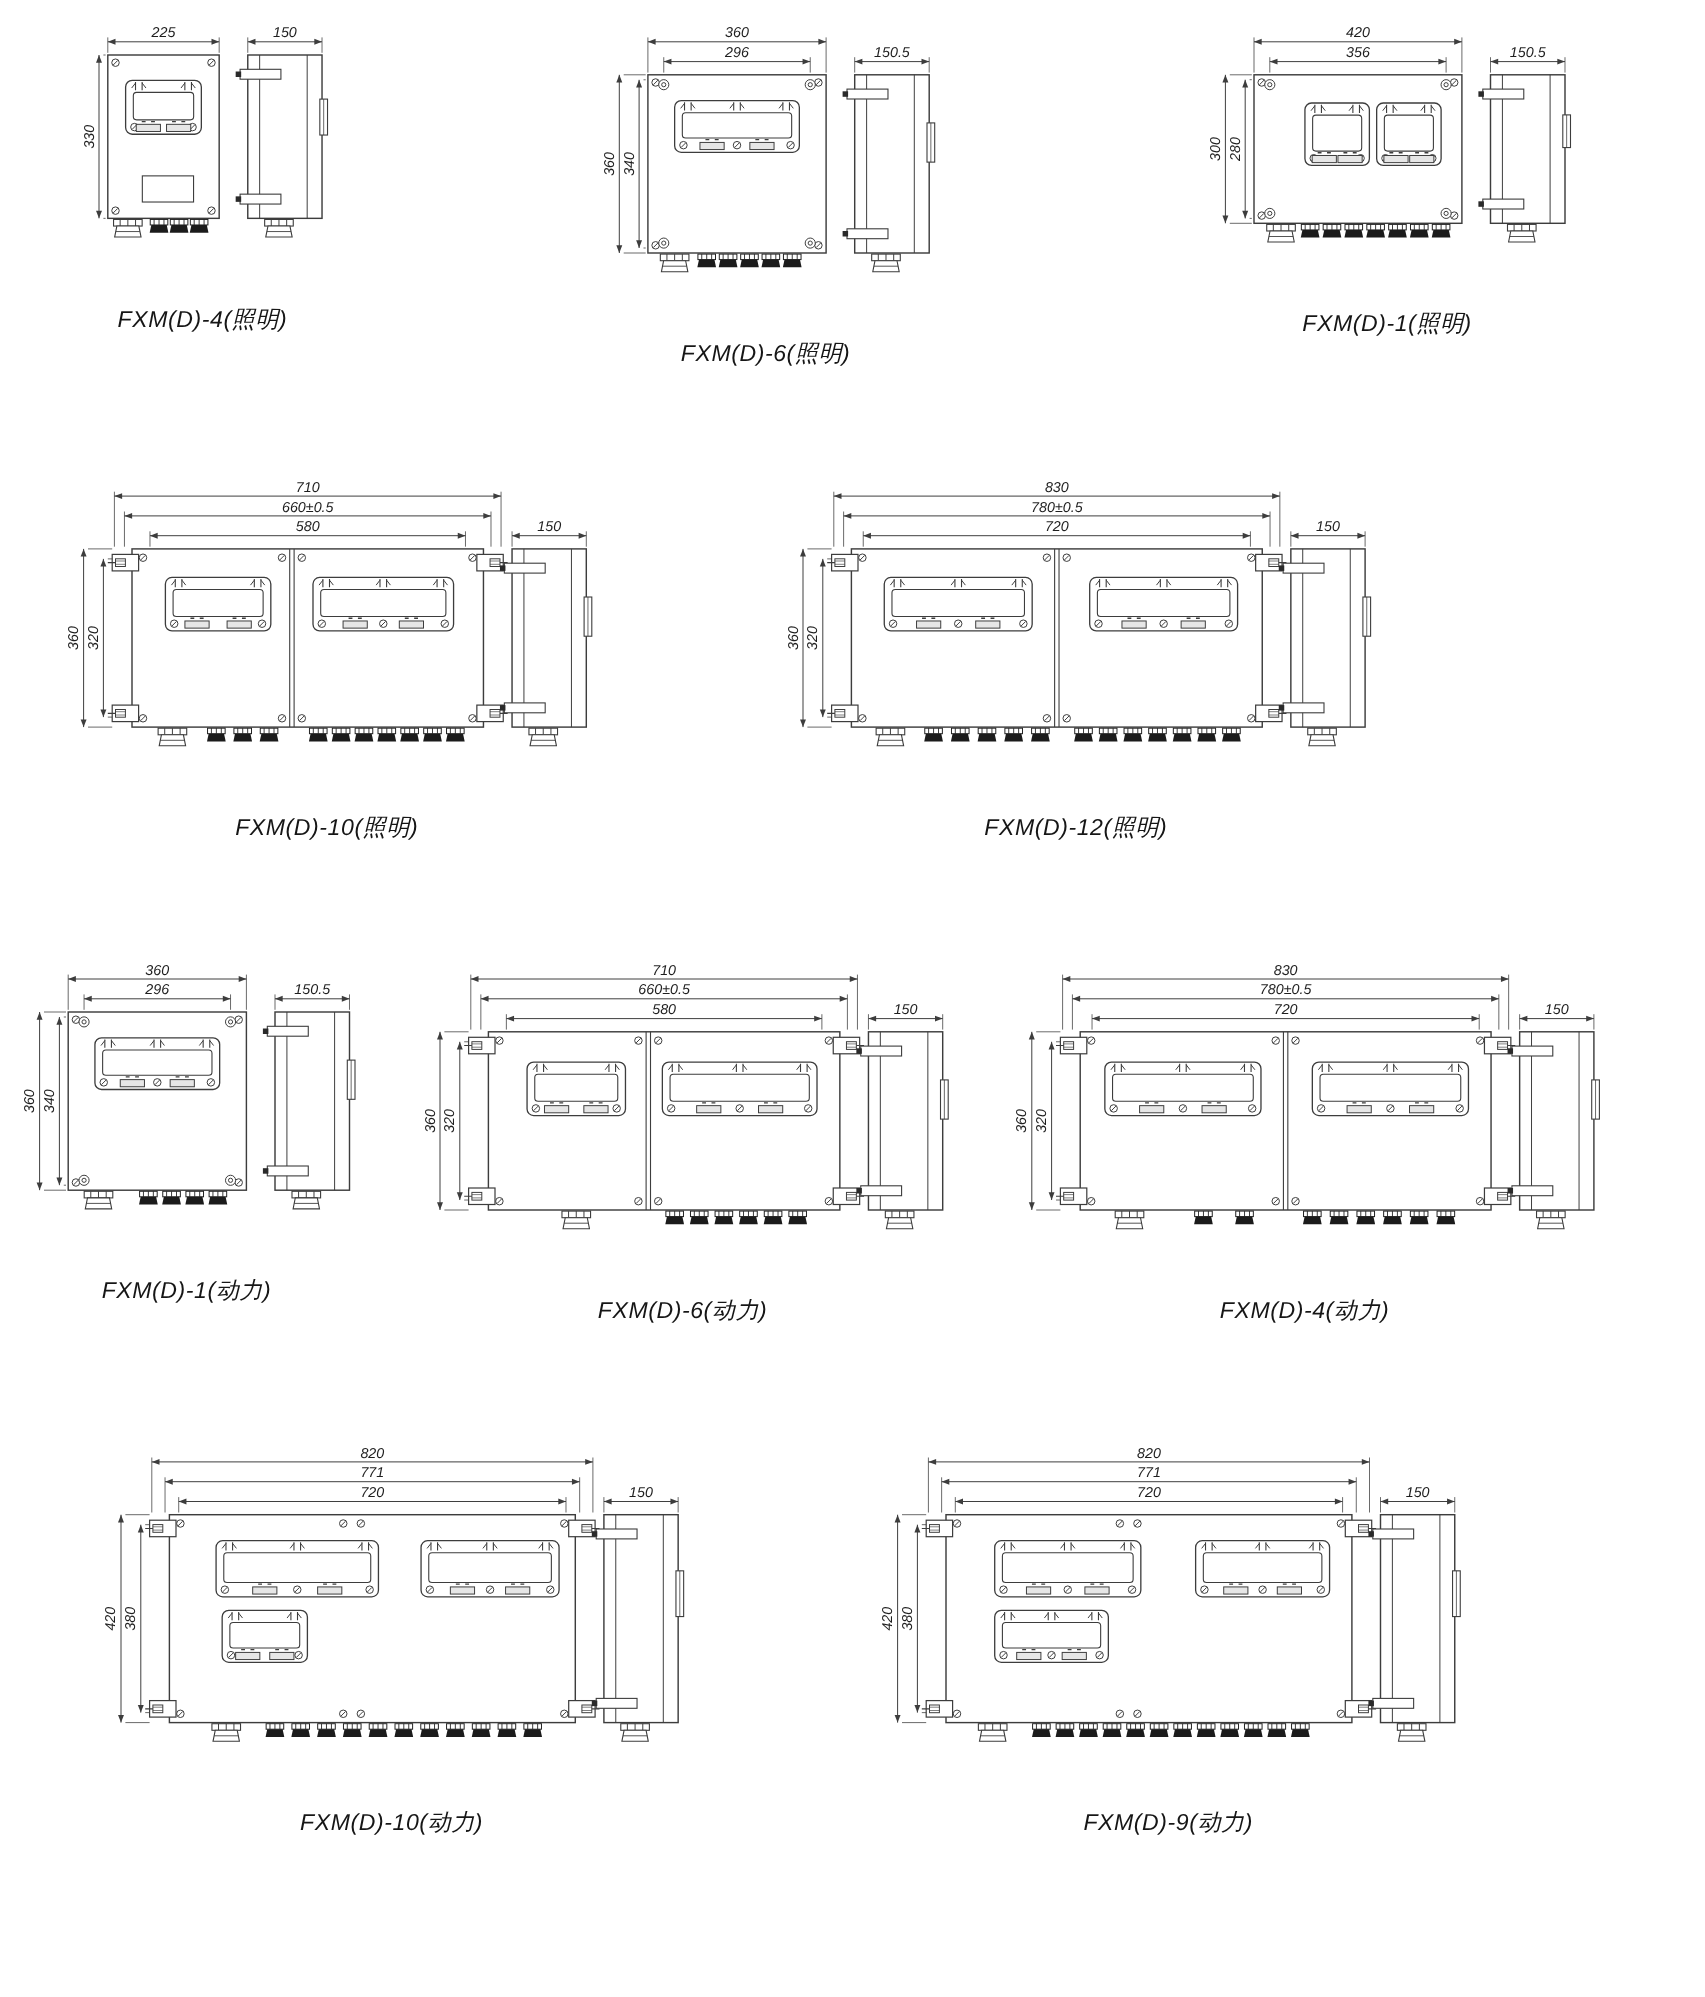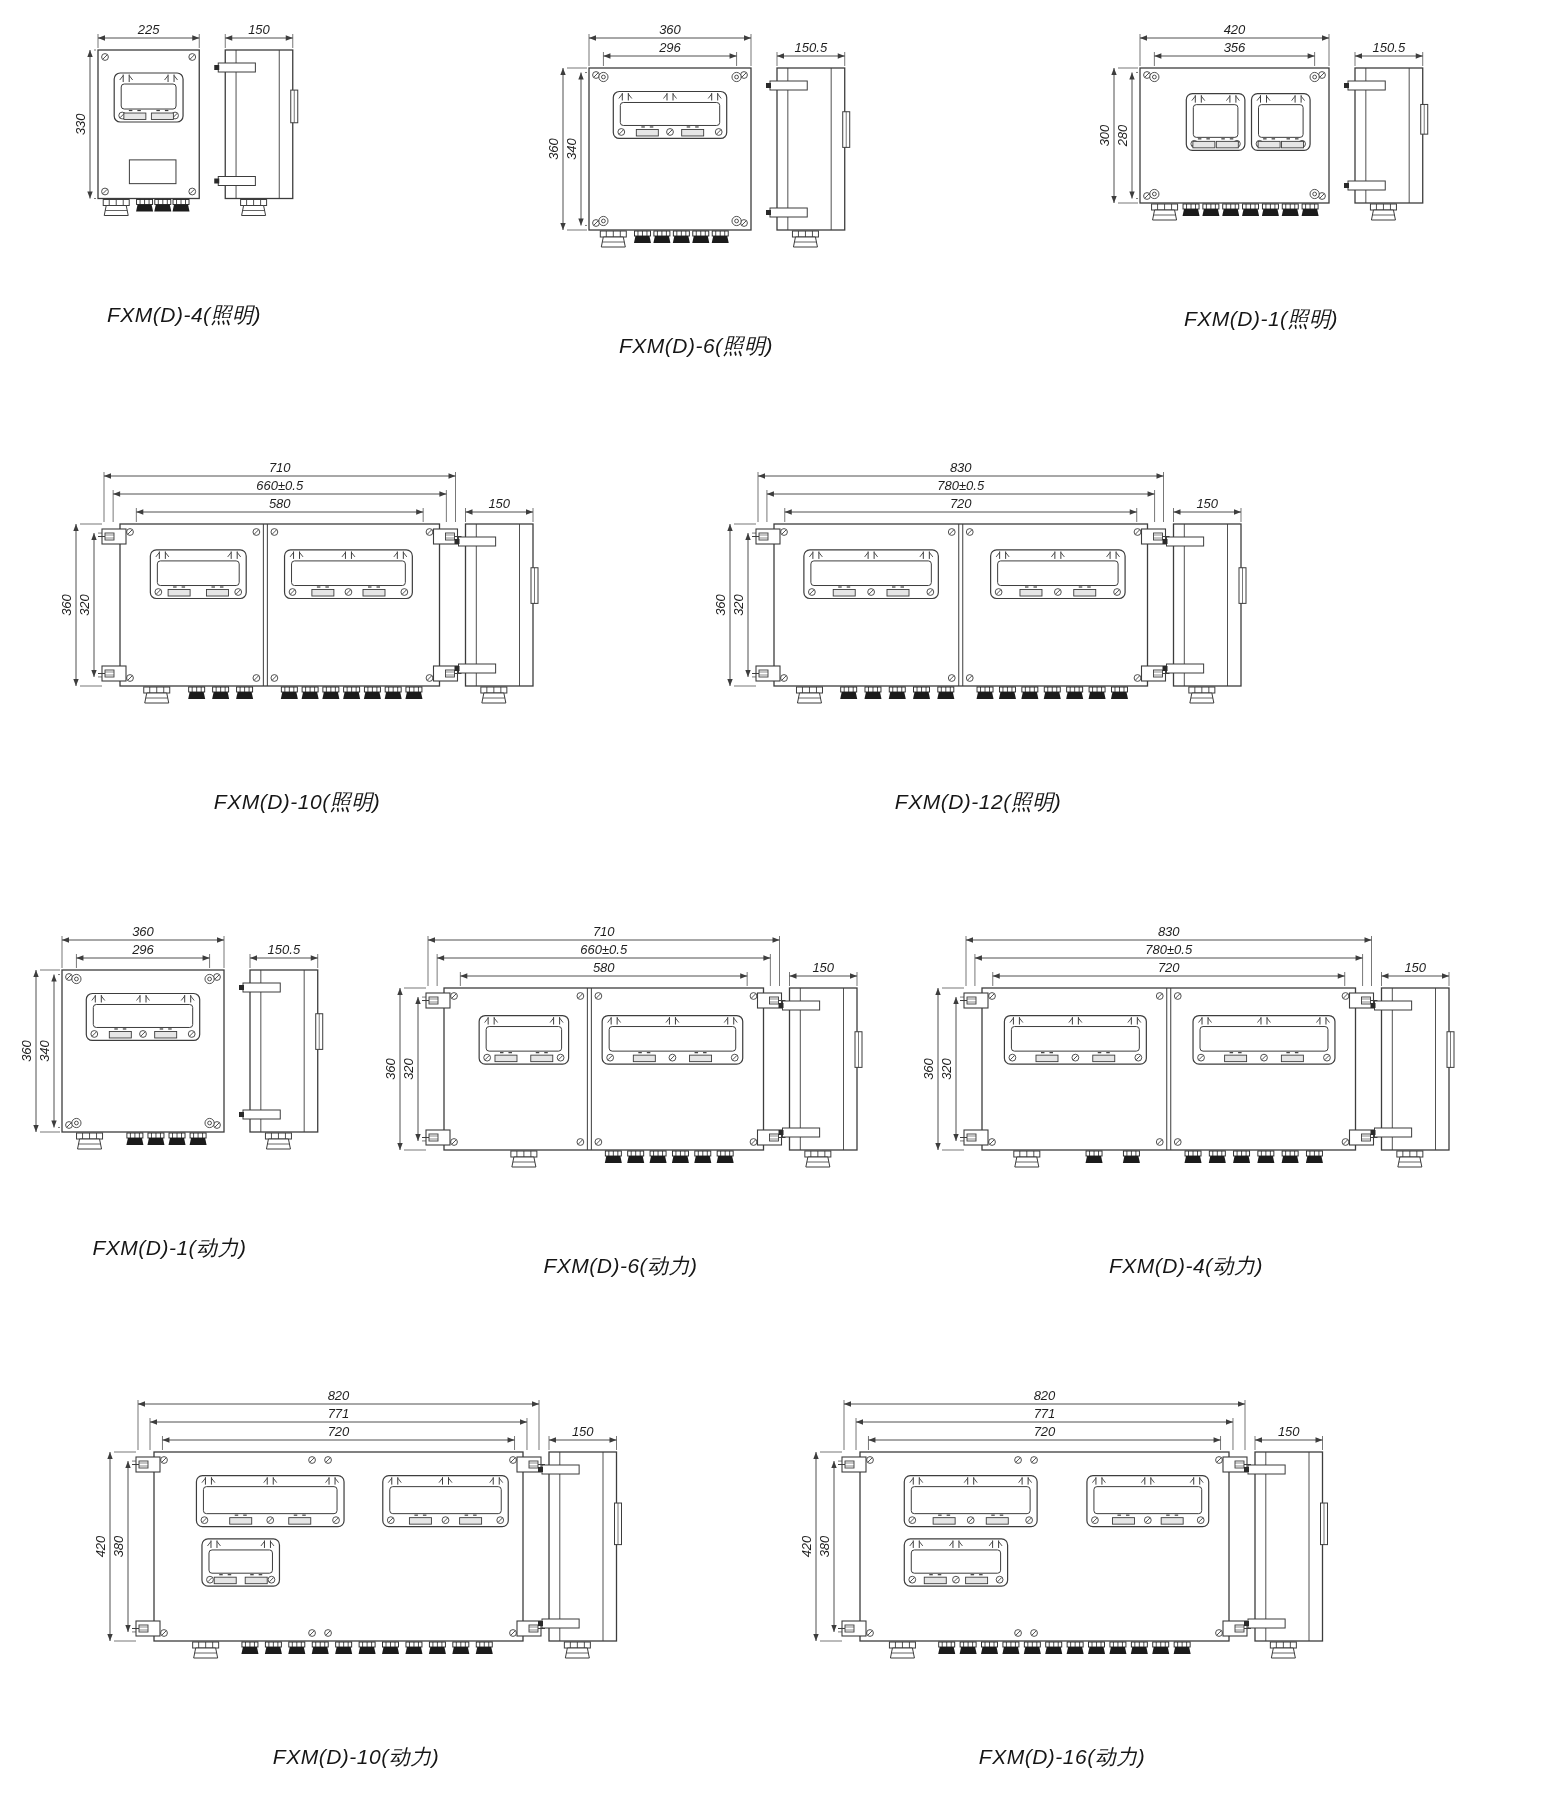--- a/index.html
+++ b/index.html
@@ -9,21 +9,21 @@
     color:#1f1f1f;
   }
   .page{width:1550px;height:1815px;background:#fff;}
   .row{display:flex;align-items:flex-start;font-style:italic;}
   .row1{padding:18px 118px 0 66px;justify-content:space-between;margin-bottom:96px;}
   .row2{padding:0 300px 0 52px;justify-content:space-between;margin-bottom:104px;}
   .row3{padding:0 92px 0 12px;justify-content:space-between;margin-bottom:104px;}
   .row4{padding:0 218px 0 86px;justify-content:space-between;}
   .fig{display:flex;flex-direction:column;align-items:center;}
   .cap{
-    margin-top:75px;font-size:21px;letter-spacing:.5px;color:#161616;
+    margin-top:50px;font-size:21px;letter-spacing:.5px;color:#161616;
     font-family:"Liberation Sans", sans-serif;white-space:nowrap;
   }
   svg{display:block;}
   svg text{font-family:"Liberation Sans", sans-serif;fill:#1f1f1f;}
 </style>
 </head>
 <body>
 
 <div class="page">
   <div id="rows">
@@ -1697,17 +1697,17 @@
             <line x1="498.35" y1="258" x2="498.35" y2="264" stroke="#3d3d3d" stroke-width="0.9"></line>
             <path d="M481.35,264 L479.35,274 L503.35,274 L501.35,264 Z" fill="#fff" stroke="#3d3d3d" stroke-width="1"></path>
             <line x1="480.35" y1="269" x2="502.35" y2="269" stroke="#3d3d3d" stroke-width="0.8"></line>
             <line x1="463" y1="56" x2="530.5" y2="56" stroke="#3d3d3d" stroke-width="0.9"></line>
             <polygon points="463,56 470,53.3 470,58.7" fill="#3d3d3d"></polygon>
             <polygon points="530.5,56 523.5,53.3 523.5,58.7" fill="#3d3d3d"></polygon>
             <line x1="463" y1="52" x2="463" y2="66" stroke="#3d3d3d" stroke-width="0.7"></line>
             <line x1="530.5" y1="52" x2="530.5" y2="66" stroke="#3d3d3d" stroke-width="0.7"></line>
             <text x="496.75" y="52" text-anchor="middle" font-size="13">150</text>
           </svg>
-          <div class="cap">FXM(D)-16(动力)</div>
+          <div class="cap">FXM(D)-9(动力)</div>
         </div>
       </div>
     </div>
 </div>
 
 </body></html>

